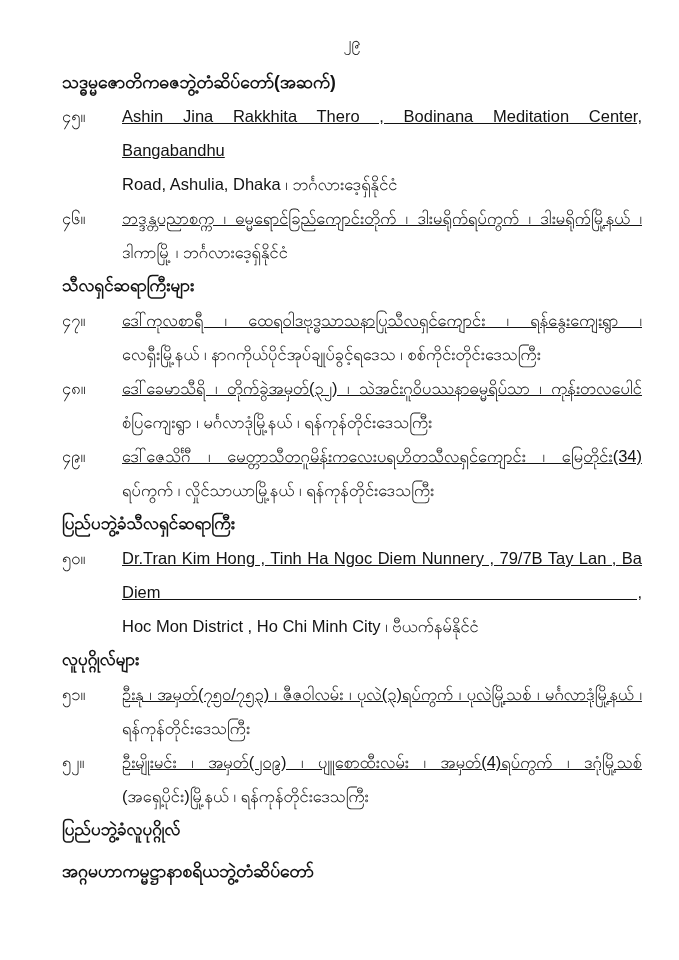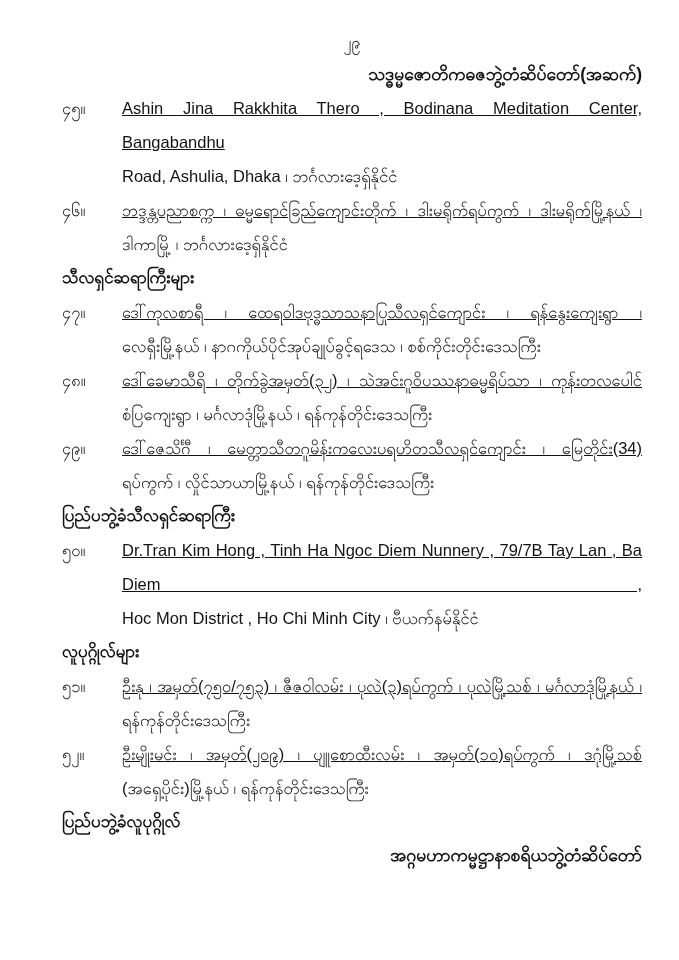--- a/index.html
+++ b/index.html
@@ -20,24 +20,25 @@
     height: 960px;
     padding: 28px 37px 17px 62px;
     background: #ffffff;
   }
   .page-number {
     text-align: center;
     font-size: 16px;
     line-height: 30px;
   }
   .doc-heading {
-    text-align: right;
+    text-align: left;
     font-weight: bold;
     font-size: 17.5px;
     line-height: 33px;
+    margin-top: 8px;
   }
   .section-heading {
     font-weight: bold;
     font-size: 17px;
     line-height: 34px;
   }
   .entry {
     display: flex;
     align-items: flex-start;
   }
@@ -130,21 +131,21 @@
     <div class="num">၅၁။</div>
     <div class="lines">
       <div class="line fill">ဦးနု ၊ အမှတ်(၇၅၀/၇၅၃) ၊ ဇီဇဝါလမ်း ၊ ပုလဲ(၃)ရပ်ကွက် ၊ ပုလဲမြို့သစ် ၊ မင်္ဂလာဒုံမြို့နယ် ၊</div>
       <div class="line">ရန်ကုန်တိုင်းဒေသကြီး</div>
     </div>
   </div>
 
   <div class="entry">
     <div class="num">၅၂။</div>
     <div class="lines">
-      <div class="line fill">ဦးမျိုးမင်း ၊ အမှတ်(၂၀၉) ၊ ပျူစောထီးလမ်း ၊ အမှတ်(၁၀)ရပ်ကွက် ၊ ဒဂုံမြို့သစ်</div>
+      <div class="line fill">ဦးမျိုးမင်း ၊ အမှတ်(၂၀၉) ၊ ပျူစောထီးလမ်း ၊ အမှတ်(4)ရပ်ကွက် ၊ ဒဂုံမြို့သစ်</div>
       <div class="line">(အရှေ့ပိုင်း)မြို့နယ် ၊ ရန်ကုန်တိုင်းဒေသကြီး</div>
     </div>
   </div>
 
   <div class="section-heading">ပြည်ပဘွဲ့ခံလူပုဂ္ဂိုလ်</div>
 
 
   <div class="doc-heading">အဂ္ဂမဟာကမ္မဋ္ဌာနာစရိယဘွဲ့တံဆိပ်တော်</div>
 
 </div>

